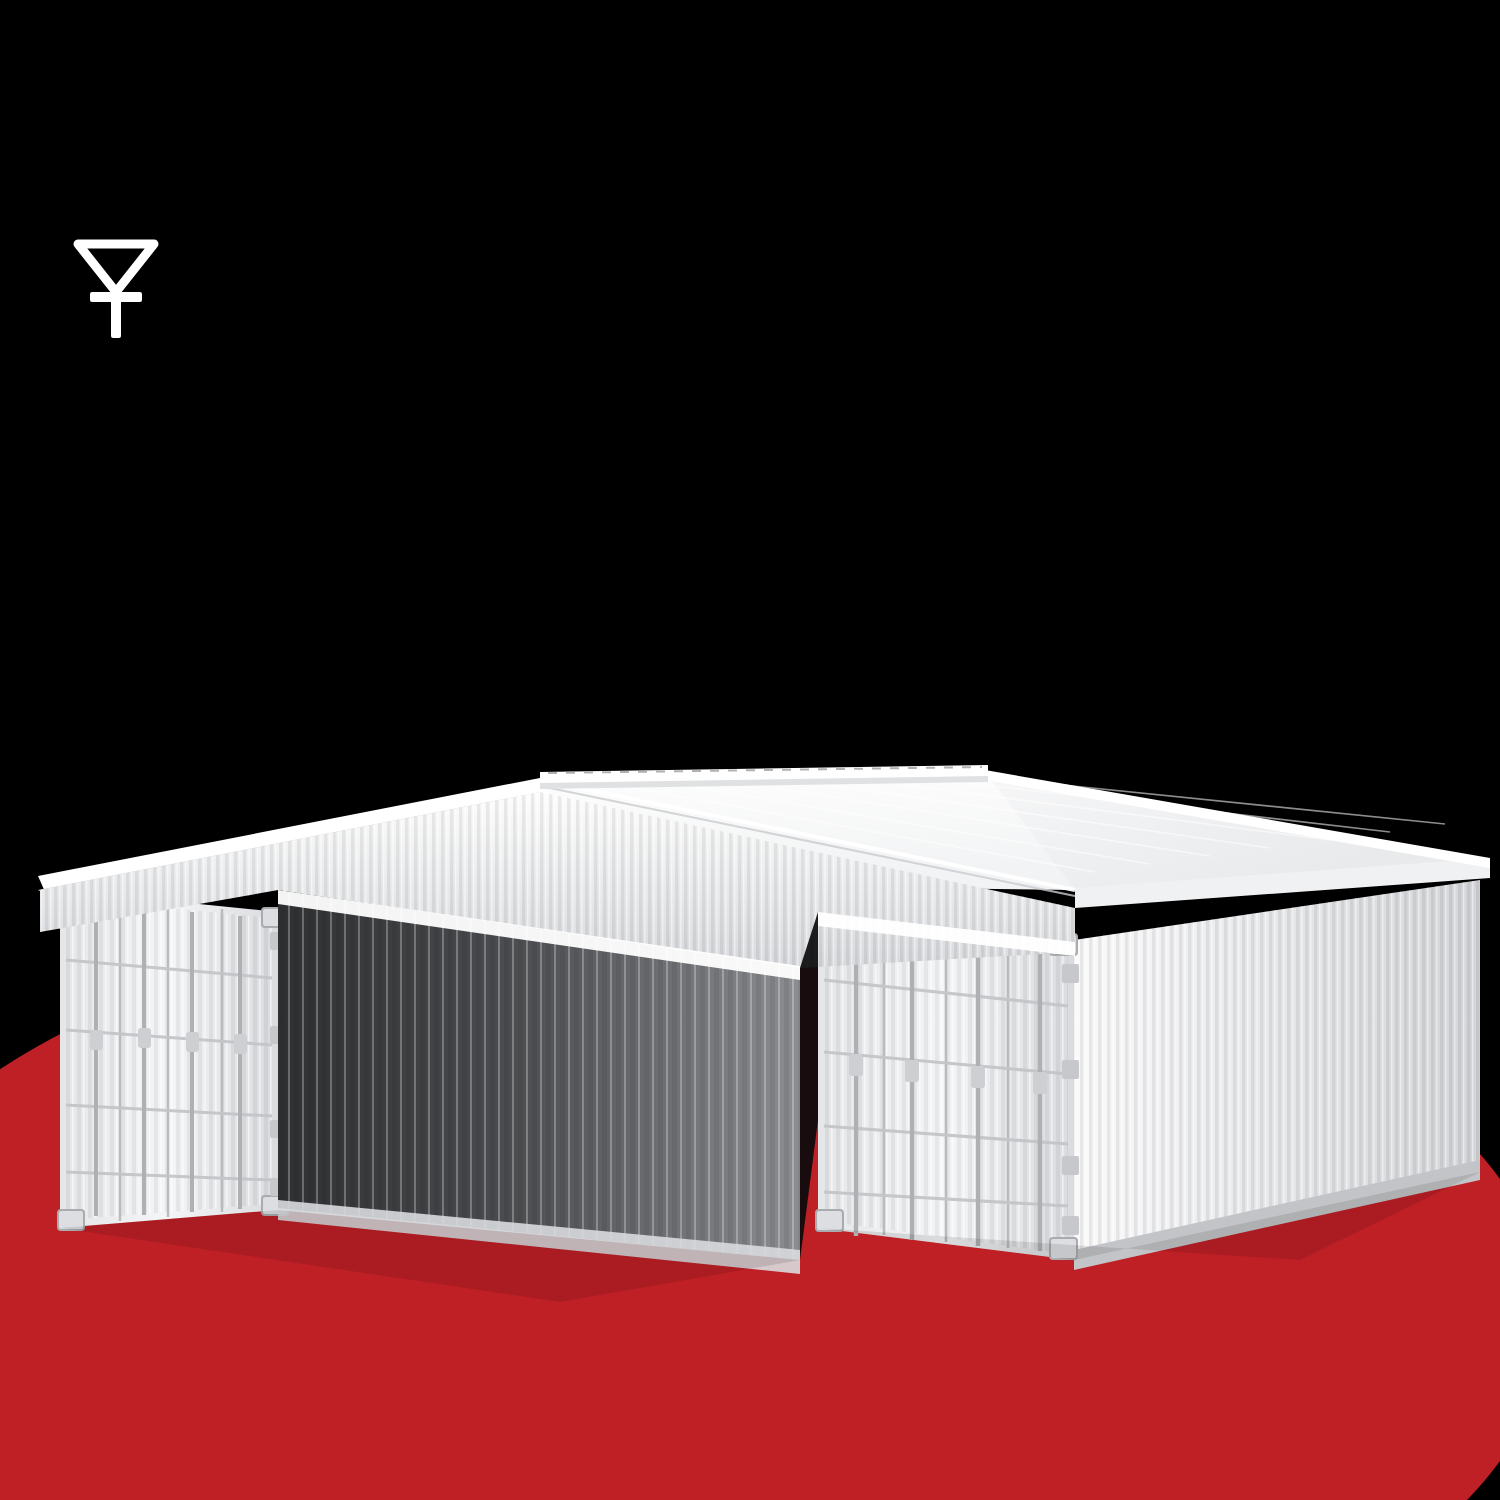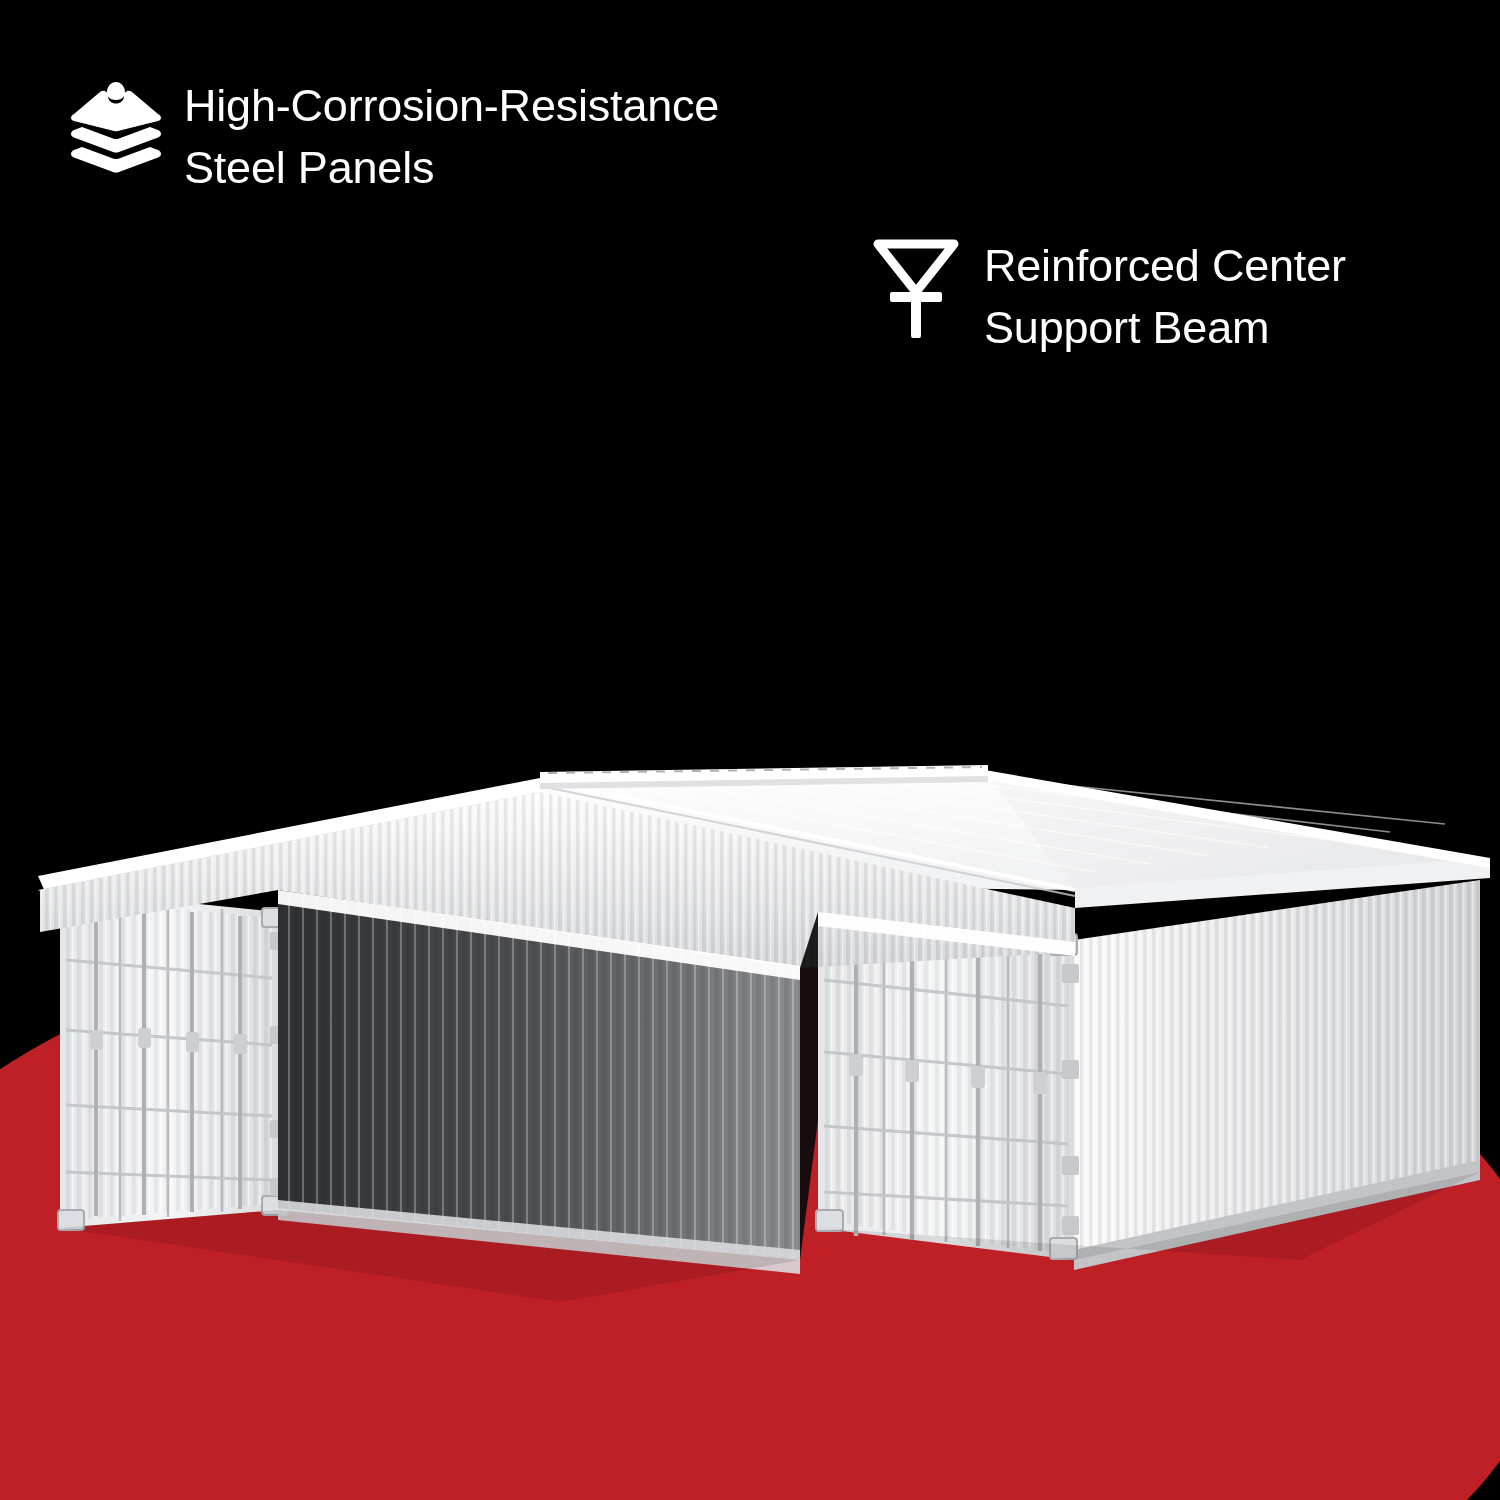--- a/index.html
+++ b/index.html
@@ -44,53 +44,40 @@
   #hero{position:absolute;left:0;top:560px;width:1500px;height:940px;overflow:hidden;}
   #hero svg{display:block;width:1500px;height:940px;}
 </style>
 </head>
 <body>
 
 <div id="stage">
 
   <div class="features">
 
-    <div class="feature">
-      <span class="ficon">
-        <svg width="108" height="108" viewBox="0 0 108 108" aria-hidden="true">
-          <path fill="#fff" d="M54 8 C44 8 40 26 54 26 C68 26 64 8 54 8 Z M12 40 C8 42 8 46 12 47 L52 57 C53.3 57.3 54.7 57.3 56 57 L96 47 C100 46 100 42 96 40 L70 18 C66 15 62 18 62 22 C62 32 46 32 46 22 C46 18 42 15 38 18 Z"></path>
-          <path fill="#fff" d="M12 56 C8 58 8 62 12 63.5 L51 78 C53 78.8 55 78.8 57 78 L96 63.5 C100 62 100 58 96 56 L88 53 L57 64.5 C55 65.2 53 65.2 51 64.5 L20 53 Z"></path>
-          <path fill="#fff" d="M12 76 C8 78 8 82 12 83.5 L51 98 C53 98.8 55 98.8 57 98 L96 83.5 C100 82 100 78 96 76 L88 73 L57 84.5 C55 85.2 53 85.2 51 84.5 L20 73 Z"></path>
-        </svg>
-      </span>
-      <div class="ftext">High-Corrosion-Resistance
-Steel Panels</div>
-    </div>
 
     <div class="feature col2">
       
       
     </div>
 
 
     <div class="feature col2">
       
       
     </div>
 
     <div class="feature">
       <span class="ficon">
         <svg width="108" height="108" viewBox="0 0 108 108" aria-hidden="true">
           <path d="M16 10 L92 10 L54 58 Z" fill="none" stroke="#fff" stroke-width="9" stroke-linejoin="round"></path>
           <rect x="28" y="58" width="52" height="10" rx="2" fill="#fff"></rect>
           <rect x="49" y="52" width="10" height="52" rx="2" fill="#fff"></rect>
         </svg>
       </span>
-      <div class="ftext">Reinforced Center
-Support Beam</div>
     </div>
 
     <div class="feature col2">
       
       
     </div>
 
   </div>
 
   <div id="hero">

